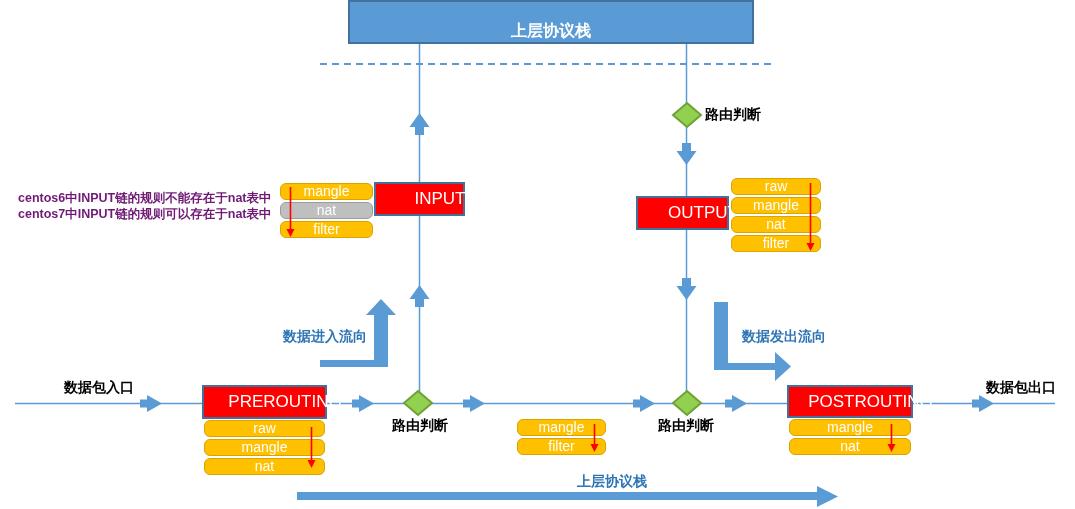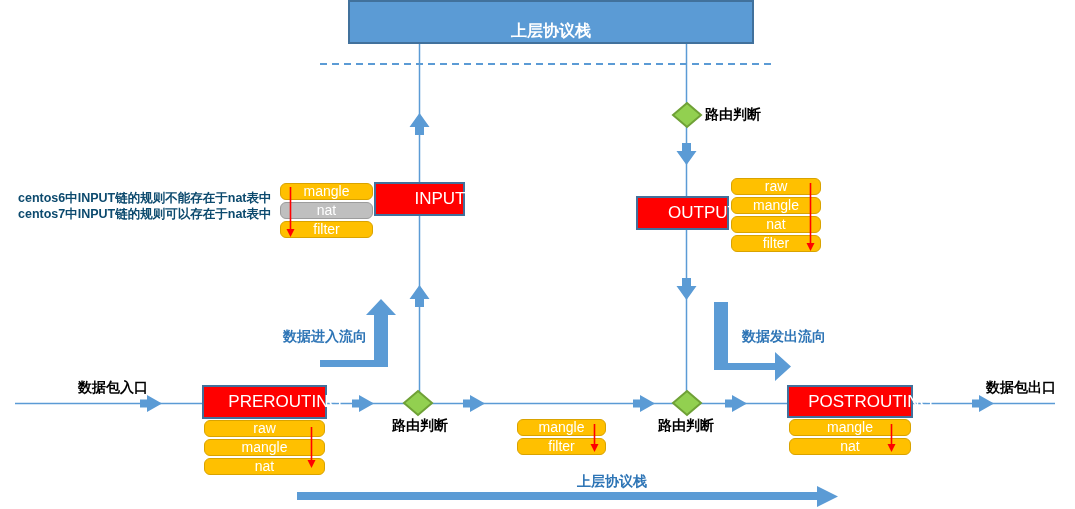--- a/index.html
+++ b/index.html
@@ -32,25 +32,25 @@
   #stack-forward{left:517px;top:419px;width:89px;}
   #stack-postrouting{left:789px;top:419px;width:122px;}
   .trow{height:15px;line-height:15px;border-radius:6px;border:1px solid #D9A300;margin-bottom:2px;
         font-size:14px;color:#fff;text-align:center;}
   .yellow{background:#FFC000;}
   .gray{background:#BFBFBF;border-color:#9C9C9C;}
 
   .lbl{position:absolute;font-size:14px;font-weight:700;color:#000;white-space:nowrap;}
   .lbl-blue{color:#2E75B6;}
   #annotation{left:18px;top:191px;width:270px;font-size:12.5px;font-weight:700;
-              line-height:15.5px;color:#0c4a6e;white-space:nowrap;}
+              line-height:15.5px;color:#701a75;white-space:nowrap;}
   #lbl-routing-top{left:705px;top:106px;}
   #lbl-routing-left{left:392px;top:417px;}
   #lbl-routing-right{left:658px;top:417px;}
-  #lbl-packet-in{left:64px;top:379px;margin-left:14px;}
+  #lbl-packet-in{left:64px;top:379px;}
   #lbl-packet-out{left:986px;top:379px;}
   #lbl-flow-in{left:283px;top:328px;}
   #lbl-flow-out{left:742px;top:328px;}
   #lbl-flow-forward{left:577px;top:473px;}
 </style>
 </head>
 <body>
 
 <div id="canvas">
 

